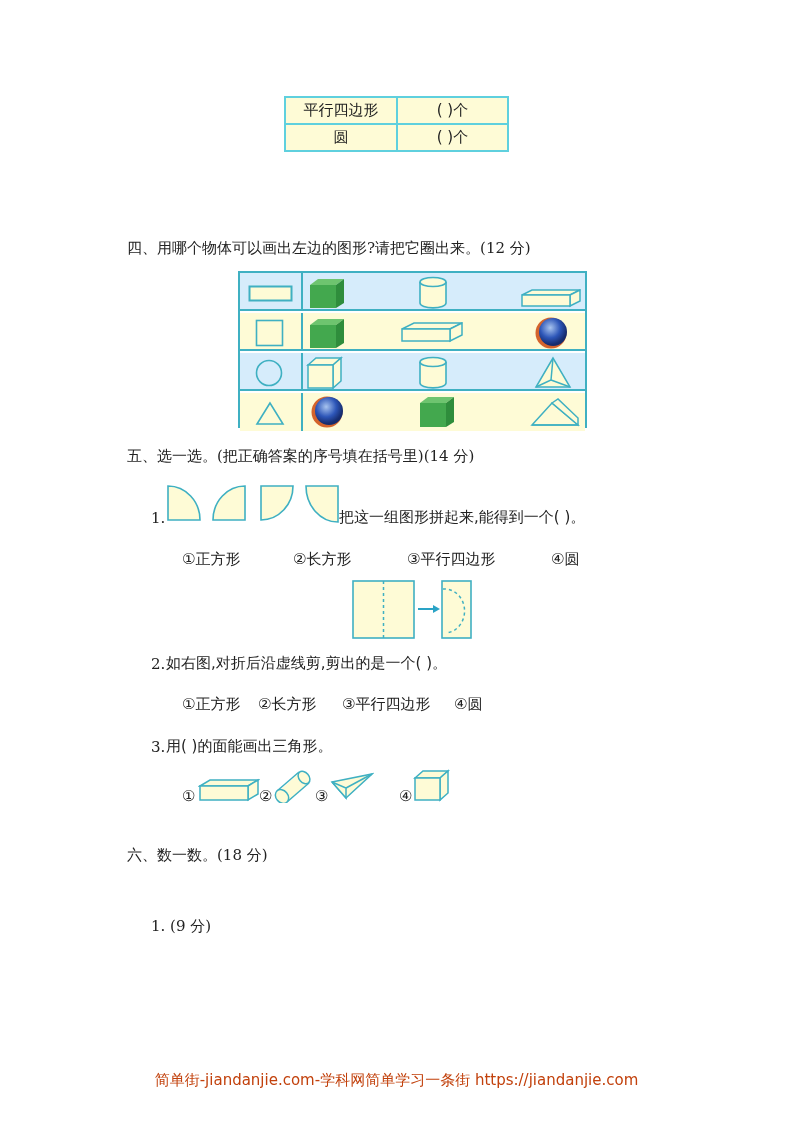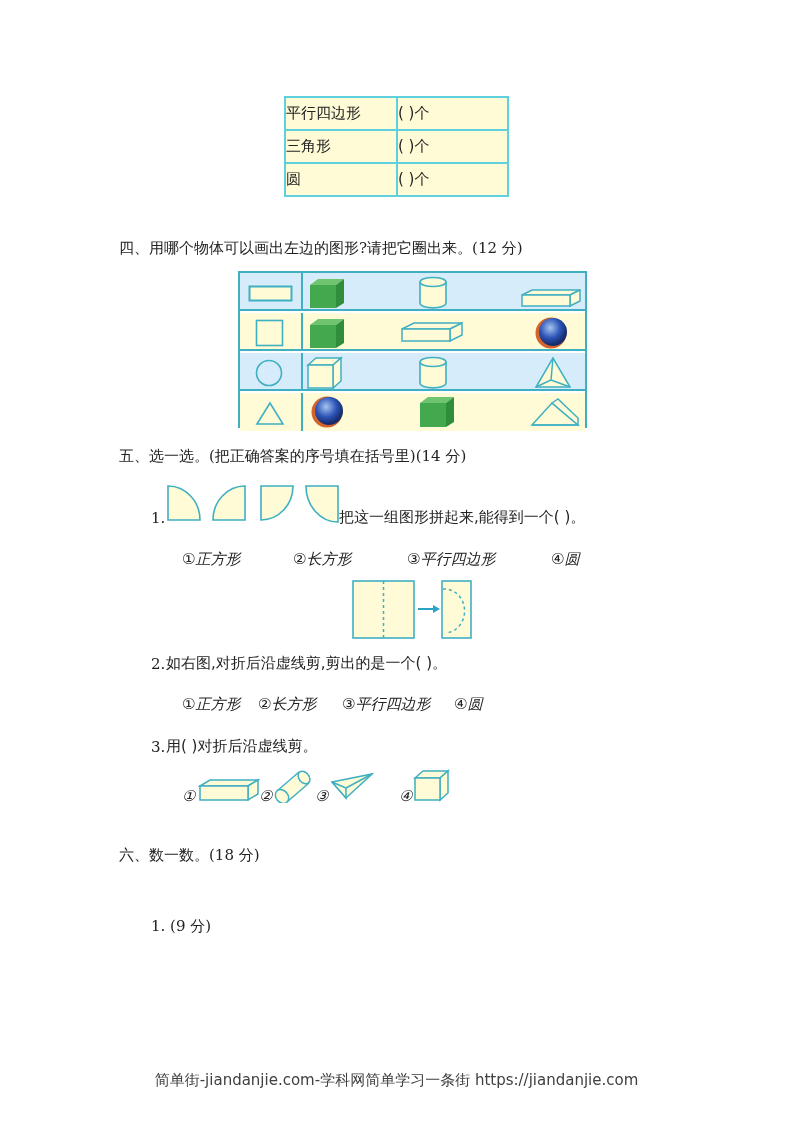--- a/index.html
+++ b/index.html
@@ -4,48 +4,44 @@
 <style>
   * { box-sizing: border-box; margin: 0; padding: 0; }
   html, body { width: 793px; height: 1122px; background: #ffffff; overflow: hidden; }
   body { position: relative; font-family: "DejaVu Sans", sans-serif; color: #222; }
   .abs { position: absolute; }
   .serif { font-family: "DejaVu Serif", "Liberation Serif", serif; }
   .sans { font-family: "DejaVu Sans", "Liberation Sans", sans-serif; }
 
   
   .count-table { position: absolute; left: 284px; top: 96px; width: 225px; border-collapse: collapse; background: #fefbd6; }
-  .count-table td { border: 2px solid #5fd0de; height: 33px; font-size: 15px; vertical-align: middle; }
+  .count-table td { border: 2px solid #5fd0de; height: 27px; font-size: 15px; text-align: center; vertical-align: middle; }
   .count-table td.c1 { width: 112px; }
 
-  .heading { font-size: 15px; color: #222; }
+  .heading { font-size: 15px; color: #222; margin-left: 8px; }
 
   
   .shape-table { position: absolute; left: 238px; top: 271px; width: 349px; height: 157px; border: 2px solid #3fb0c2; }
   .shape-row { position: absolute; left: 0; width: 345px; height: 38px; border-bottom: 2px solid #3fb0c2; }
   .shape-row:last-child { border-bottom: none; }
   .row-blue { background: #d6ecfb; }
   .row-yellow { background: #fefbd6; }
   .shape-row .divider { position: absolute; left: 61px; top: 0; bottom: 0; width: 2px; background: #3fb0c2; }
   .shape-row svg { position: absolute; }
 
   .q-text { font-size: 15px; }
-  .opt { font-size: 15px; position: absolute; font-style: italic; }
+  .opt { font-size: 15px; position: absolute; }
 </style>
 </head>
 <body>
 
 <table class="count-table">
   <tbody>
       <tr>
     <td class="c1">平行四边形</td>
-    <td>(      )个</td>
-  </tr>
-  <tr>
-    <td class="c1">三角形</td>
     <td>(      )个</td>
   </tr>
   <tr>
     <td class="c1">圆</td>
     <td>(      )个</td>
   </tr>
 </tbody>
   </table>
 
 <div class="abs heading serif" style="left:119px; top:239px;">四、用哪个物体可以画出左边的图形?请把它圈出来。(12 分)</div>
@@ -183,21 +179,21 @@
 
 <div class="abs q-text serif" style="left:151px; top:655px;">2.</div>
 <div class="abs q-text sans" style="left:166px; top:654px;">如右图,对折后沿虚线剪,剪出的是一个(       )。</div>
 
 <div class="opt sans" style="left:182px; top:695px;">①正方形</div>
 <div class="opt sans" style="left:258px; top:695px;">②长方形</div>
 <div class="opt sans" style="left:342px; top:695px;">③平行四边形</div>
 <div class="opt sans" style="left:454px; top:695px;">④圆</div>
 
 <div class="abs q-text serif" style="left:151px; top:738px;">3.</div>
-<div class="abs q-text sans" style="left:166px; top:737px;">用(       )对折后沿虚线剪。</div>
+<div class="abs q-text sans" style="left:166px; top:737px;">用(       )的面能画出三角形。</div>
 
 <div class="opt serif" style="left:182px; top:787px;">①</div>
 <svg class="abs" style="left:198px; top:778px;" width="62" height="24">
   <polygon points="2,8 12,2 60,2 50,8" fill="#fefbd6" stroke="#3fb0c2" stroke-width="1.5"></polygon>
   <polygon points="50,8 60,2 60,16 50,22" fill="#fefbd6" stroke="#3fb0c2" stroke-width="1.5"></polygon>
   <rect x="2" y="8" width="48" height="14" fill="#fefbd6" stroke="#3fb0c2" stroke-width="1.5"></rect>
 </svg>
 <div class="opt serif" style="left:259px; top:787px;">②</div>
 <svg class="abs" style="left:273px; top:769px;" width="40" height="34">
   <path d="M4,24 L26,4 L36,14 L14,33 Z" fill="#fefbd6" stroke="none"></path>
@@ -215,13 +211,13 @@
 <div class="opt serif" style="left:399px; top:787px;">④</div>
 <svg class="abs" style="left:413px; top:769px;" width="38" height="34">
   <polygon points="2,9 10,2 35,2 27,9" fill="#fefbd6" stroke="#3fb0c2" stroke-width="1.5"></polygon>
   <polygon points="27,9 35,2 35,24 27,31" fill="#fefbd6" stroke="#3fb0c2" stroke-width="1.5"></polygon>
   <rect x="2" y="9" width="25" height="22" fill="#fefbd6" stroke="#3fb0c2" stroke-width="1.5"></rect>
 </svg>
 
 <div class="abs heading serif" style="left:119px; top:846px;">六、数一数。(18 分)</div>
 <div class="abs q-text serif" style="left:151px; top:889px;margin-top:28px;">1. (9 分)</div>
 
-<div class="abs sans" style="left:0; width:793px; text-align:center; top:1071px; font-size:15px; color:#404040;">简单街-jiandanjie.com-学科网简单学习一条街 https://jiandanjie.com</div>
+<div class="abs sans" style="left:0; width:793px; text-align:center; top:1071px; font-size:15px; color:#c2410c;">简单街-jiandanjie.com-学科网简单学习一条街 https://jiandanjie.com</div>
 
 </body></html>

